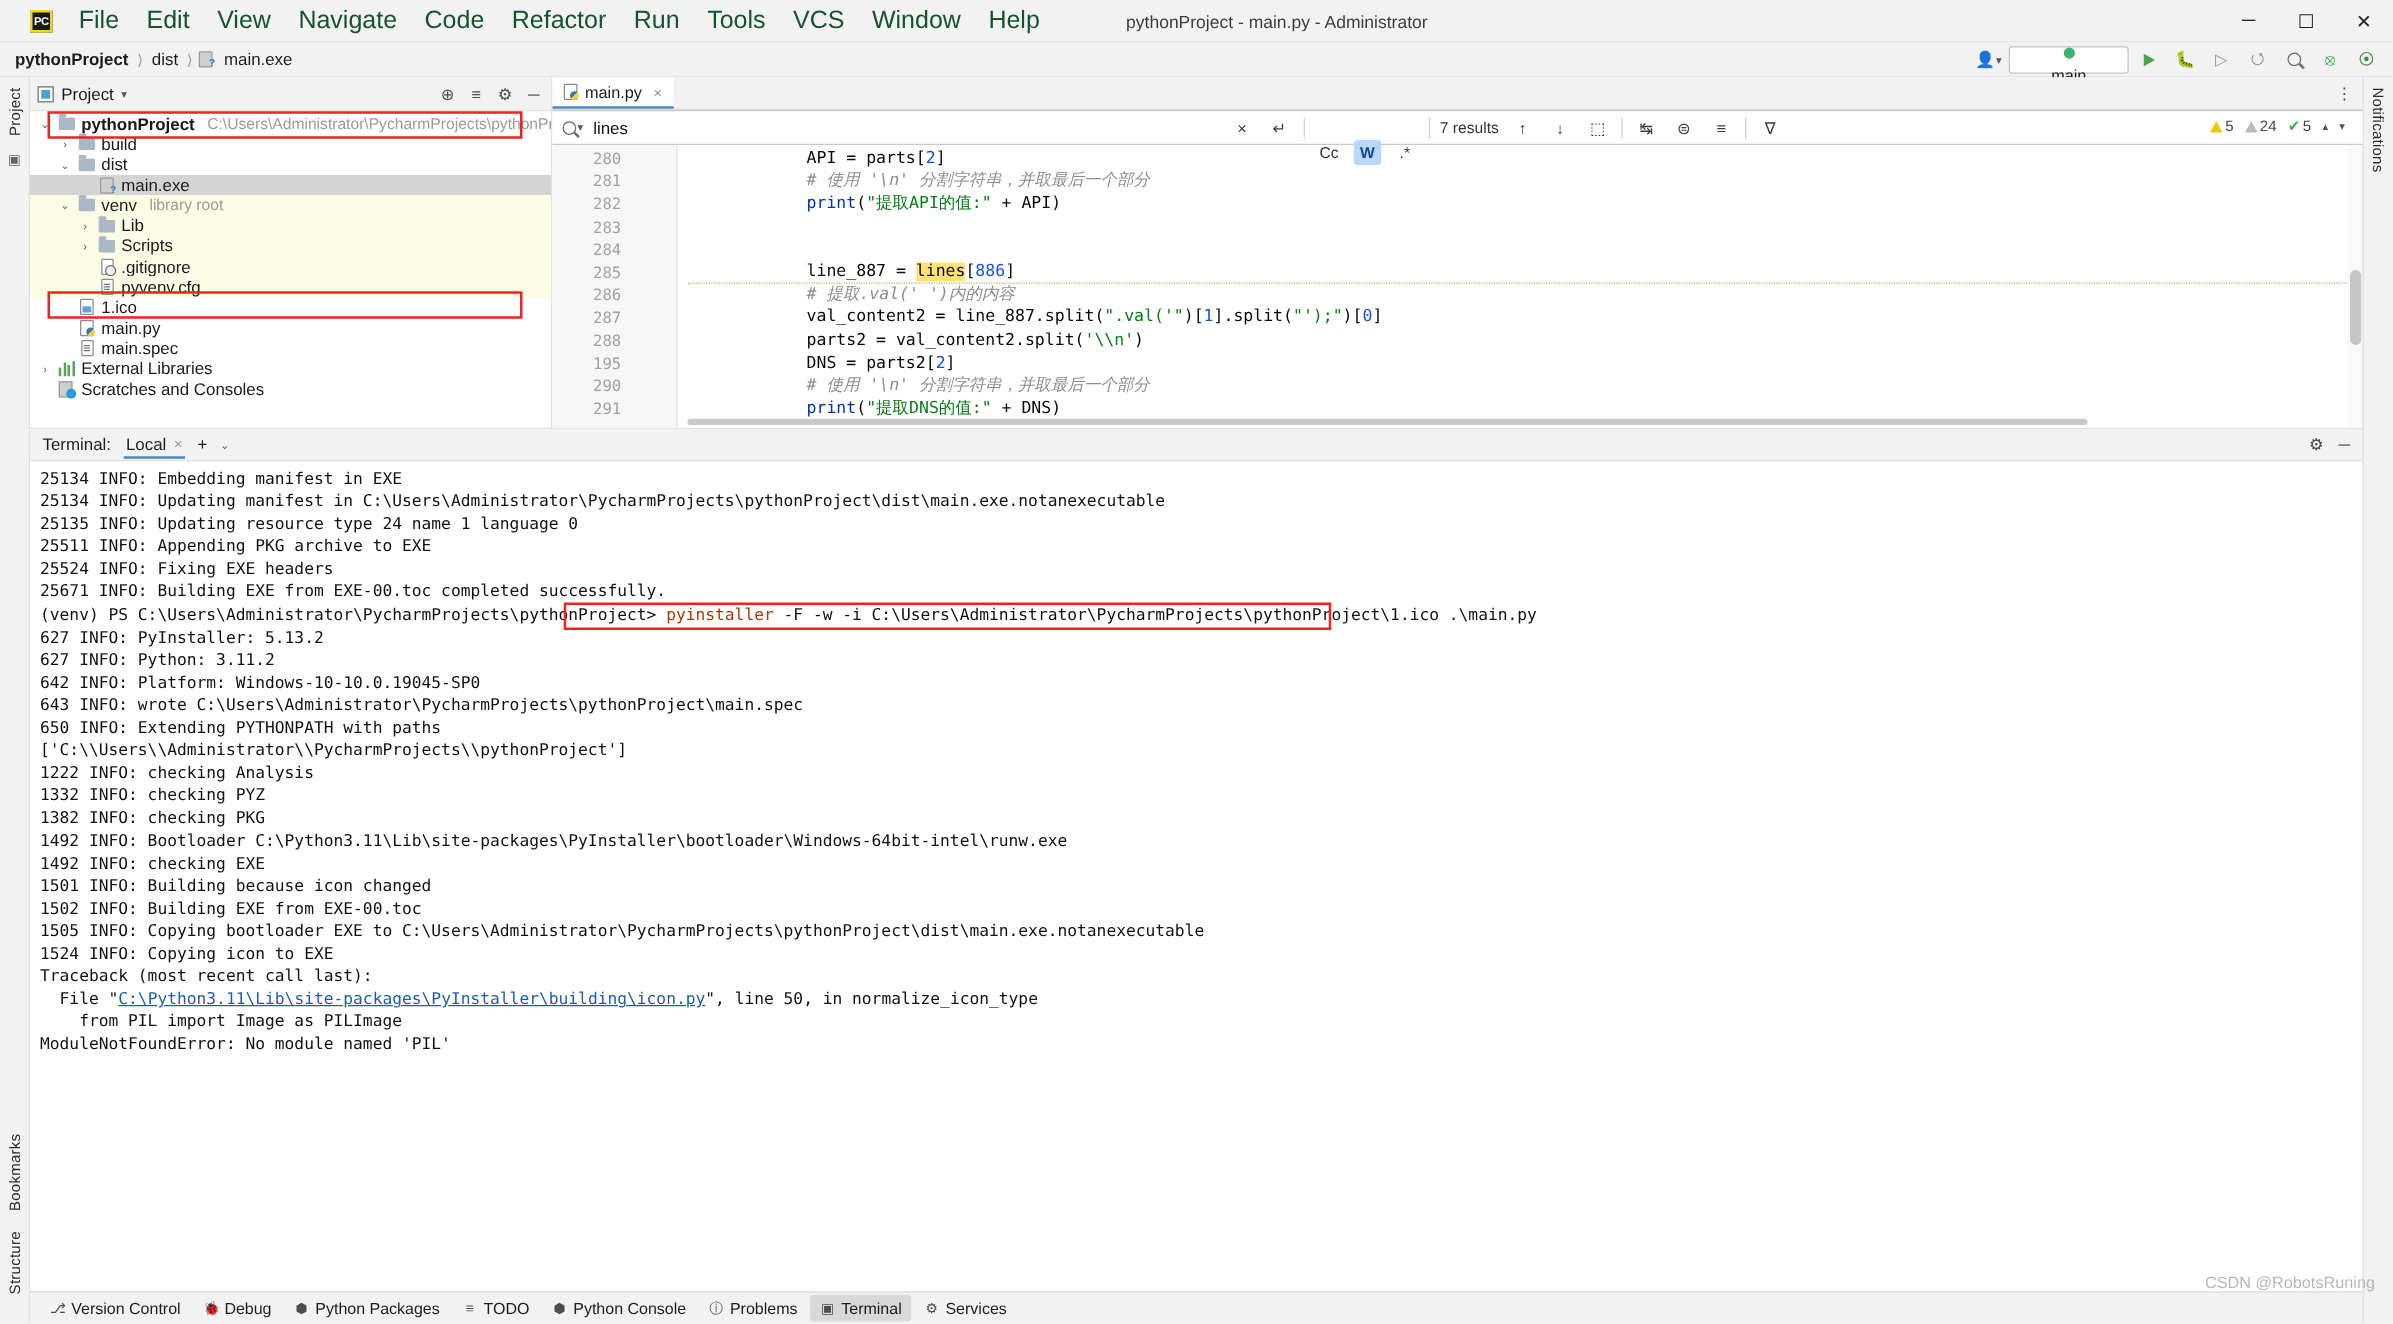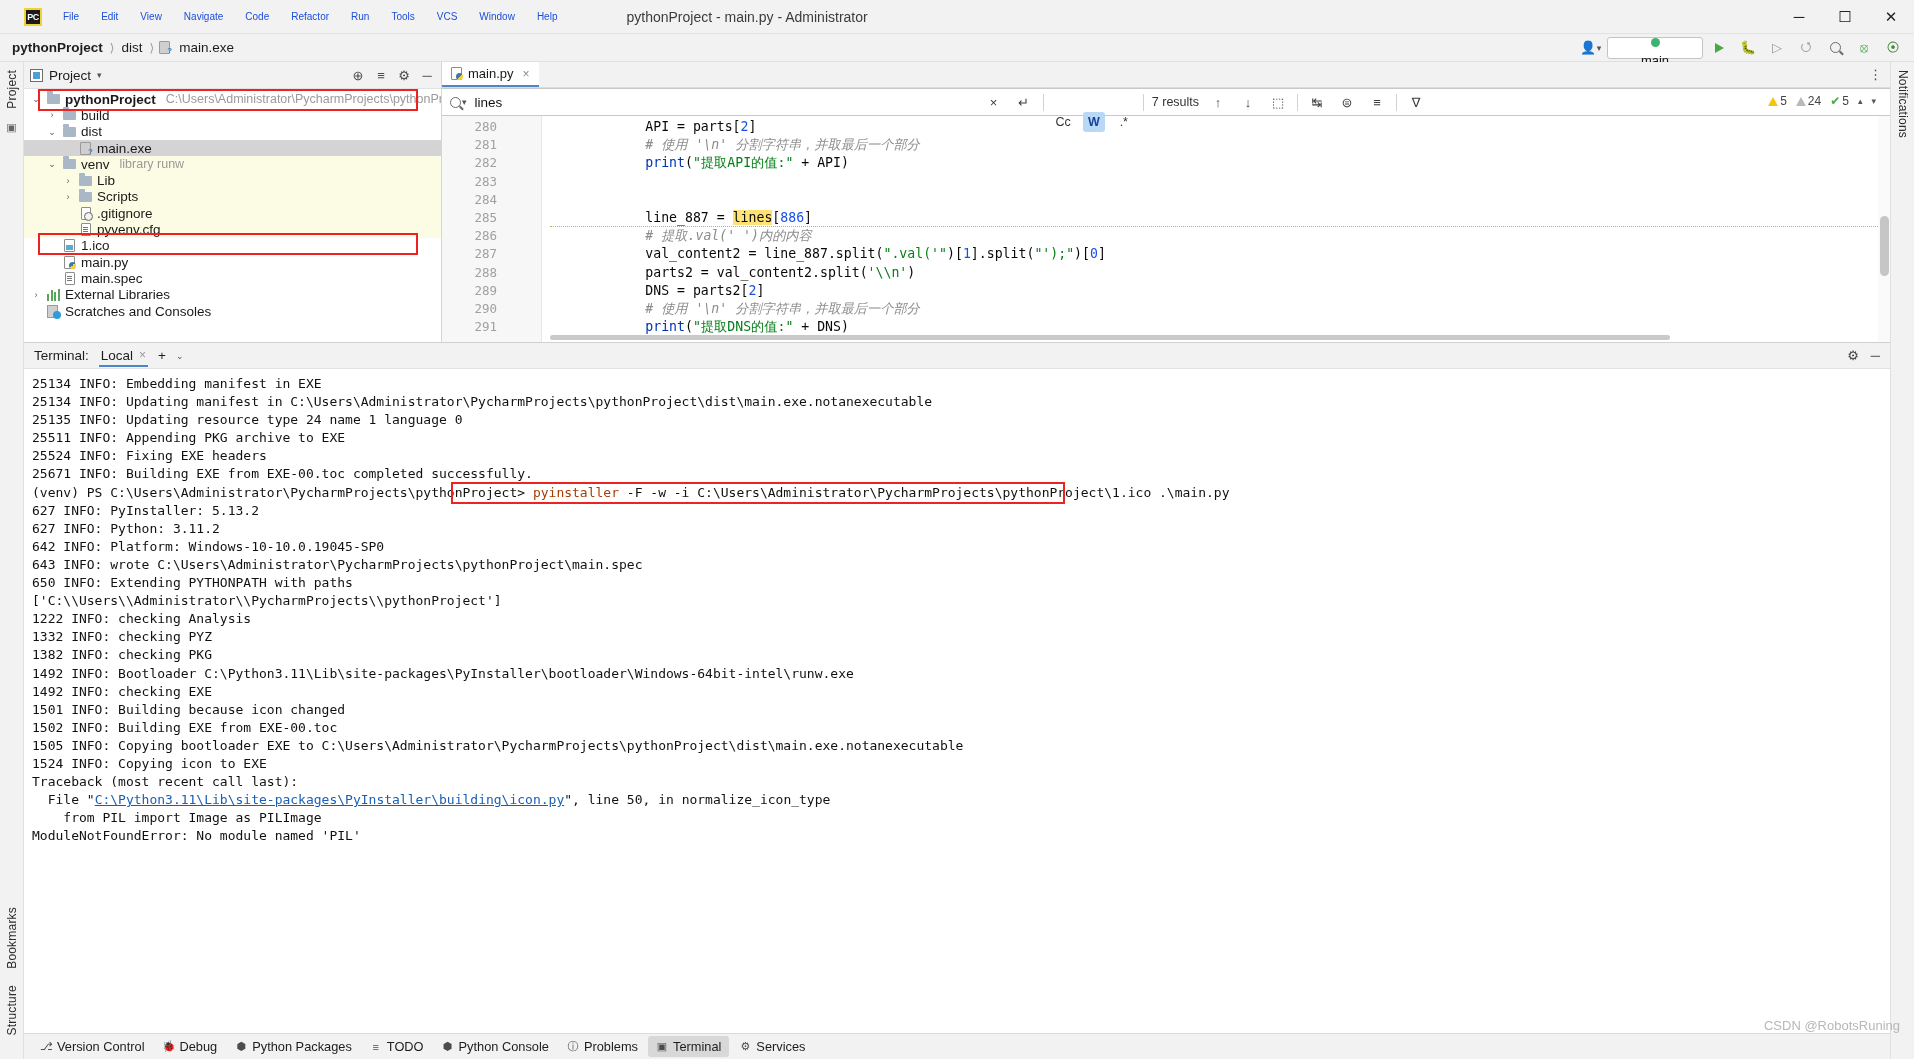--- a/index.html
+++ b/index.html
@@ -18,21 +18,21 @@
     height: 34px; background: #f2f2f2; display: flex; align-items: center;
     border-bottom: 1px solid #e3e3e3; flex: none;
   }
   .pc-logo {
     width: 18px; height: 18px; margin: 0 10px 0 24px; background: #1a1a1a;
     border: 2px solid #f2d22e; color: #ffffff; font-size: 9px; font-weight: bold;
     display: flex; align-items: center; justify-content: center; letter-spacing: -0.5px;
   }
   .menubar { display: flex; align-items: center; gap: 0; }
   .menu-item {
-    padding: 5px 11px; font-size: 10px; color: #1d4ed8; cursor: default; white-space: nowrap;
+    padding: 5px 11px; font-size: 20px; color: #14532d; cursor: default; white-space: nowrap;
   }
   .win-title {
     flex: 1; text-align: left; padding-left: 58px; font-size: 14px; color: #3c3c3c;
     white-space: nowrap; overflow: hidden;
   }
   .win-controls { display: flex; align-items: center; height: 34px; }
   .win-btn {
     width: 46px; height: 34px; display: flex; align-items: center; justify-content: center;
     font-size: 15px; color: #222;
   }
@@ -428,21 +428,21 @@
                   <span class="i-exe"></span>
                 </span>
                 <span class="lbl">main.exe</span>
               </div>
               <div class="tnode hl-yellow" style="padding-left: 22px;">
                 <span class="arrow">⌄</span>
                 <span class="ic">
                   <span class="i-folder"></span>
                 </span>
                 <span class="lbl">venv</span>
-                <span class="sub">library runw</span>
+                <span class="sub">library root</span>
               </div>
               <div class="tnode hl-yellow" style="padding-left: 38px;">
                 <span class="arrow">›</span>
                 <span class="ic">
                   <span class="i-folder"></span>
                 </span>
                 <span class="lbl">Lib</span>
               </div>
               <div class="tnode hl-yellow" style="padding-left: 38px;">
                 <span class="arrow">›</span>
@@ -560,21 +560,21 @@
             <div class="gutter" id="gutter">
                 <div>280</div>
                 <div>281</div>
                 <div>282</div>
                 <div>283</div>
                 <div>284</div>
                 <div>285</div>
                 <div>286</div>
                 <div>287</div>
                 <div>288</div>
-                <div>289</div>
+                <div>195</div>
                 <div>290</div>
                 <div>291</div>
               </div>
             <div class="codelines" id="codelines"><div><span class="k-plain">            API = parts[</span><span class="k-num">2</span><span class="k-plain">]</span></div><div><span class="k-com">            # 使用 '\n' 分割字符串，并取最后一个部分</span></div><div><span class="k-plain">            </span><span class="k-def">print</span><span class="k-plain">(</span><span class="k-str">"提取API的值:"</span><span class="k-plain"> + API)</span></div><div>&nbsp;</div><div>&nbsp;</div><div class="warn-underline"><span class="k-plain">            line_887 = </span><span class="k-plain hl-match">lines</span><span class="k-plain">[</span><span class="k-num">886</span><span class="k-plain">]</span></div><div><span class="k-com">            # 提取.val(' ')内的内容</span></div><div><span class="k-plain">            val_content2 = line_887.split(</span><span class="k-str">".val('"</span><span class="k-plain">)[</span><span class="k-num">1</span><span class="k-plain">].split(</span><span class="k-str">"');"</span><span class="k-plain">)[</span><span class="k-num">0</span><span class="k-plain">]</span></div><div><span class="k-plain">            parts2 = val_content2.split(</span><span class="k-str">'\\n'</span><span class="k-plain">)</span></div><div><span class="k-plain">            DNS = parts2[</span><span class="k-num">2</span><span class="k-plain">]</span></div><div><span class="k-com">            # 使用 '\n' 分割字符串，并取最后一个部分</span></div><div><span class="k-plain">            </span><span class="k-def">print</span><span class="k-plain">(</span><span class="k-str">"提取DNS的值:"</span><span class="k-plain"> + DNS)</span></div></div>
             <div class="scroll-marks">
               <div class="vscroll-thumb" style="top:100px;height:60px;"></div>
             </div>
             <div class="hbar-bottom"></div>
           </div>
 

